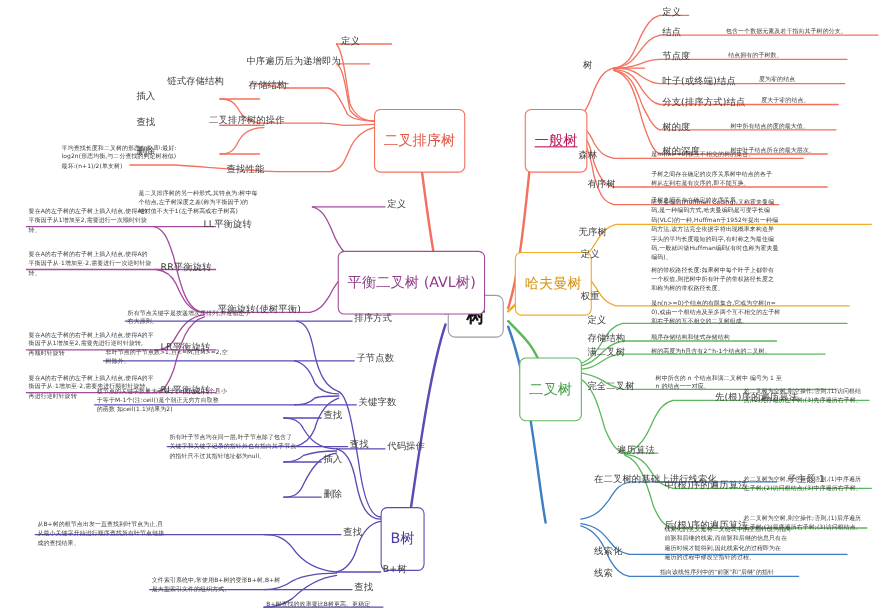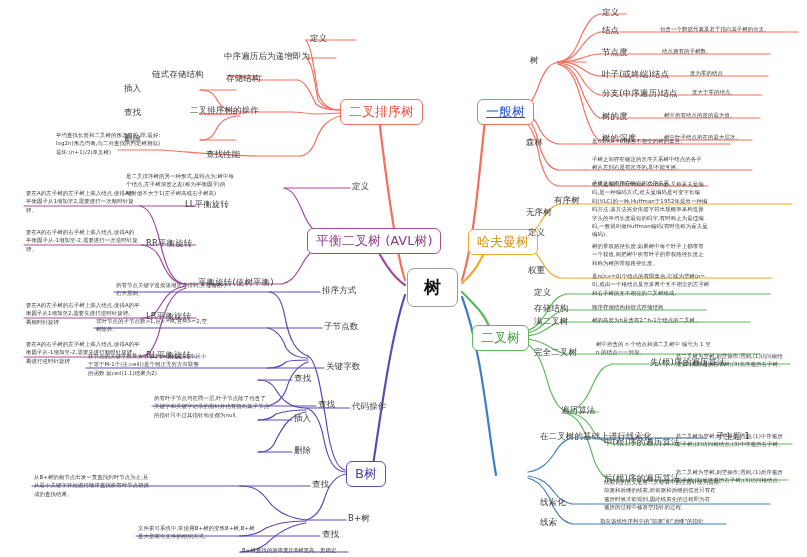--- a/index.html
+++ b/index.html
@@ -2,21 +2,21 @@
 <html><head>
 <meta charset="utf-8">
 <style>
   html,body{margin:0;padding:0;background:#ffffff;}
   body{font-family:"DejaVu Sans","Liberation Sans",sans-serif;}
   #stage{position:relative;width:807px;height:557px;overflow:hidden;background:#fff;}
   svg.links{position:absolute;left:0;top:0;width:807px;height:557px;pointer-events:none;}
   .node{position:absolute;box-sizing:border-box;}
   
   .boxed{border:1.4px solid #888;border-radius:6px;background:#fff;
-         padding:3px 8px;font-size:13px;color:#222;white-space:nowrap;
+         padding:19px 8px;font-size:13px;color:#222;white-space:nowrap;
          display:flex;align-items:center;justify-content:center;}
   .root{font-size:17px;font-weight:600;border-color:#9a9aa8;border-width:1.5px;
         border-radius:7px;padding:7px 16px;color:#111;}
   .lbl{position:absolute;font-size:5.4px;line-height:1.55;color:#3b3b3b;
        white-space:pre;letter-spacing:0.1px;}
   .l1{font-size:8.5px;}
 </style>
 </head>
 <body>
 
@@ -192,21 +192,21 @@
     </div>
 
   <div class="node boxed" style="left:307px;top:228px;border-color:#a44c9b;color:#8e3d88;">
     <span>平衡二叉树 (AVL树)</span>
     </div>
 
   <div class="node boxed" style="left:346px;top:461px;border-color:#5b4bb5;color:#4a3ca3;">
     <span>B树</span>
     </div>
 
-  <div class="node boxed" style="left:477px;top:99px;border-color:#f4705e;color:#1d4ed8;text-decoration:underline;">
+  <div class="node boxed" style="left:477px;top:99px;border-color:#f4705e;color:#be185d;text-decoration:underline;">
     <span>一般树</span>
     </div>
 
   <div class="node boxed" style="left:468px;top:229px;border-color:#f0a929;color:#d79313;">
     <span>哈夫曼树</span>
     </div>
 
   <div class="node boxed" style="left:472px;top:325px;border-color:#5cb85c;color:#3f9c3f;">
     <span>二叉树</span>
     </div>
@@ -285,31 +285,31 @@
   <div class="lbl" style="left:242px;top:546px;">B+树查找的效率要比B树更高、更稳定</div>
 
   <div class="lbl l1" style="left:530px;top:54px;">树</div>
   <div class="lbl l1" style="left:602px;top:6px;">定义</div>
   <div class="lbl l1" style="left:602px;top:24px;">结点</div>
   <div class="lbl" style="left:660px;top:25px;">包含一个数据元素及若干指向其子树的分支。</div>
   <div class="lbl l1" style="left:602px;top:46px;">节点度</div>
   <div class="lbl" style="left:662px;top:47px;">结点拥有的子树数。</div>
   <div class="lbl l1" style="left:602px;top:68px;">叶子(或终端)结点</div>
   <div class="lbl" style="left:690px;top:69px;">度为零的结点</div>
-  <div class="lbl l1" style="left:602px;top:87px;">分支(中序遍历)结点</div>
+  <div class="lbl l1" style="left:602px;top:87px;">分支(排序方式)结点</div>
   <div class="lbl" style="left:692px;top:88px;">度大于零的结点。</div>
   <div class="lbl l1" style="left:602px;top:110px;">树的度</div>
   <div class="lbl" style="left:664px;top:111px;">树中所有结点的度的最大值。</div>
   <div class="lbl l1" style="left:602px;top:132px;">树的深度</div>
   <div class="lbl" style="left:664px;top:133px;">树中叶子结点所在的最大层次。</div>
 
   <div class="lbl l1" style="left:526px;top:136px;">森林</div>
   <div class="lbl" style="left:592px;top:137px;">是m(m&gt;=0)棵互不相交的树的集合。</div>
 
-  <div class="lbl l1" style="left:554px;top:162px;margin-top:32px;">有序树</div>
+  <div class="lbl l1" style="left:534px;top:162px;">有序树</div>
   <div class="lbl" style="left:592px;top:155px;">子树之间存在确定的次序关系树中结点的各子
 树从左到右是有次序的,即不能互换。</div>
 
   <div class="lbl l1" style="left:526px;top:178px;margin-top:28px;">无序树</div>
   <div class="lbl" style="left:592px;top:179px;">子树之间不存在确定的次序关系。</div>
 
   <div class="lbl l1" style="left:528px;top:226px;">定义</div>
   <div class="lbl" style="left:592px;top:180px;">哈夫曼编码(Huffman Coding),又称霍夫曼编
 码,是一种编码方式,哈夫曼编码是可变字长编
 码(VLC)的一种,Huffman于1952年提出一种编

